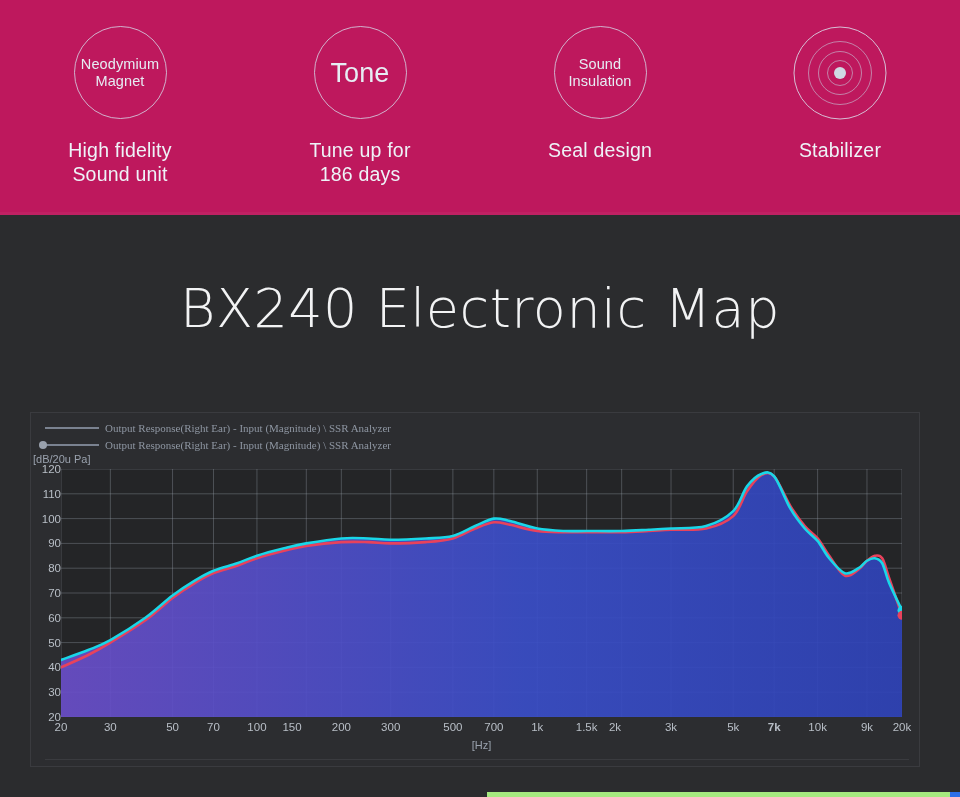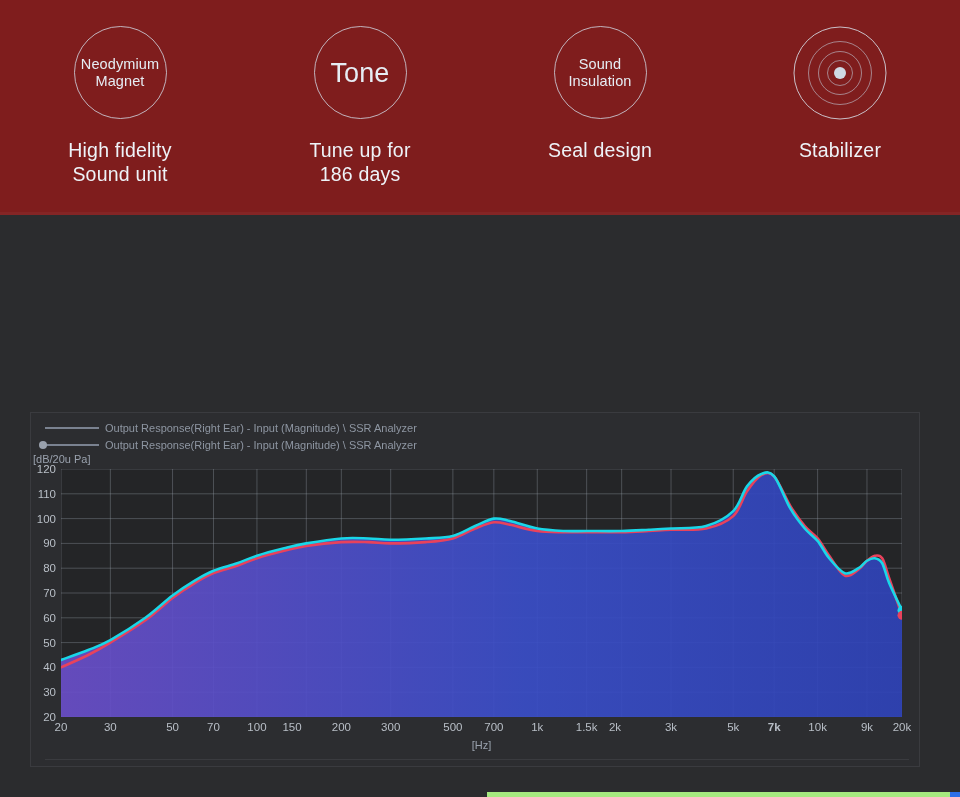--- a/index.html
+++ b/index.html
@@ -7,21 +7,21 @@
     width: 960px; height: 797px;
     background: #2b2c2e;
     font-family: "Liberation Sans", sans-serif;
     overflow: hidden;
   }
 
   
   .header {
     position: absolute; left: 0; top: 0;
     width: 960px; height: 215px;
-    background: #7f1d1d;
+    background: #be185d;
     overflow: hidden;
   }
   .header::after {
     content: ""; position: absolute; left: 0; right: 0; bottom: 0;
     height: 3px; background: rgba(255,255,255,0.04);
   }
   .feature-row {
     display: flex; width: 960px; height: 215px;
     padding-top: 26px;
   }
@@ -103,39 +103,39 @@
   .legend-swatch::before {
     content: ""; position: absolute; left: 6px; right: 0; top: 5px;
     height: 2px; background: #7a8290;
   }
   .legend-swatch.dot::after {
     content: ""; position: absolute; left: 0; top: 2px;
     width: 8px; height: 8px; border-radius: 50%; background: #99a1ad;
   }
   .legend-text {
     font-size: 11px; color: #8e96a2;
-    font-family: Liberation Sans, sans-serif;
+    font-family: Liberation Serif, serif;
     white-space: nowrap;
   }
   .yunit {
     position: absolute; left: 2px; top: 40px;
     font-size: 11px; color: #9aa2ae;
   }
 
   .plot-wrap {
     position: absolute; left: 30px; top: 56px;
     width: 841px; height: 248px;
   }
   .plot {
     position: absolute; left: 0; top: 0;
     width: 841px; height: 248px;
     background: #242527;
   }
   .ytick {
-    position: absolute; right: 100%; margin-right: 5px;
+    position: absolute; right: 100%; 
     transform: translateY(-50%);
     font-size: 11.5px; color: #b9bfc7; white-space: nowrap;
   }
   .xtick {
     position: absolute; top: 100%; margin-top: 4px;
     transform: translateX(-50%);
     font-size: 11.5px; color: #b9bfc7; white-space: nowrap;
   }
   .xunit {
     position: absolute; left: 50%; top: 100%;
@@ -198,20 +198,21 @@
         <i class="dot"></i>
       </div>
       <div class="feature-label">Stabilizer</div>
     </div>
 
   </div>
 </div>
 
 <div class="body">
 
+  <div class="page-title">BX240 Electronic Map</div>
 
   <div class="chart-panel">
 
     <div class="legend">
       <div class="legend-row">
         <span class="legend-swatch"></span>
         <span class="legend-text">Output Response(Right Ear) - Input (Magnitude) \ SSR Analyzer</span>
       </div>
       <div class="legend-row">
         <span class="legend-swatch dot"></span>

